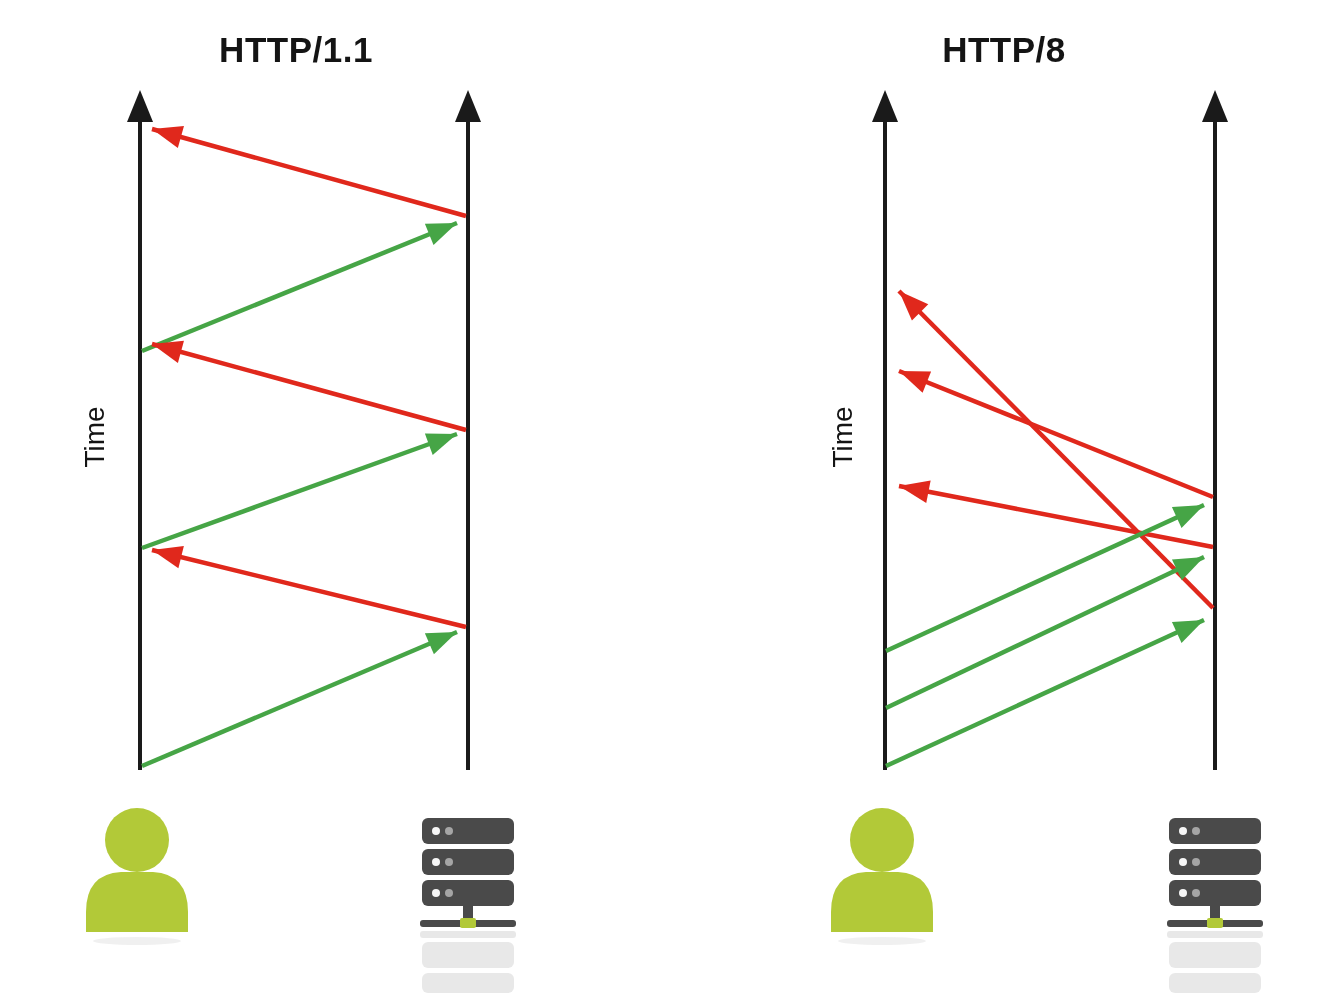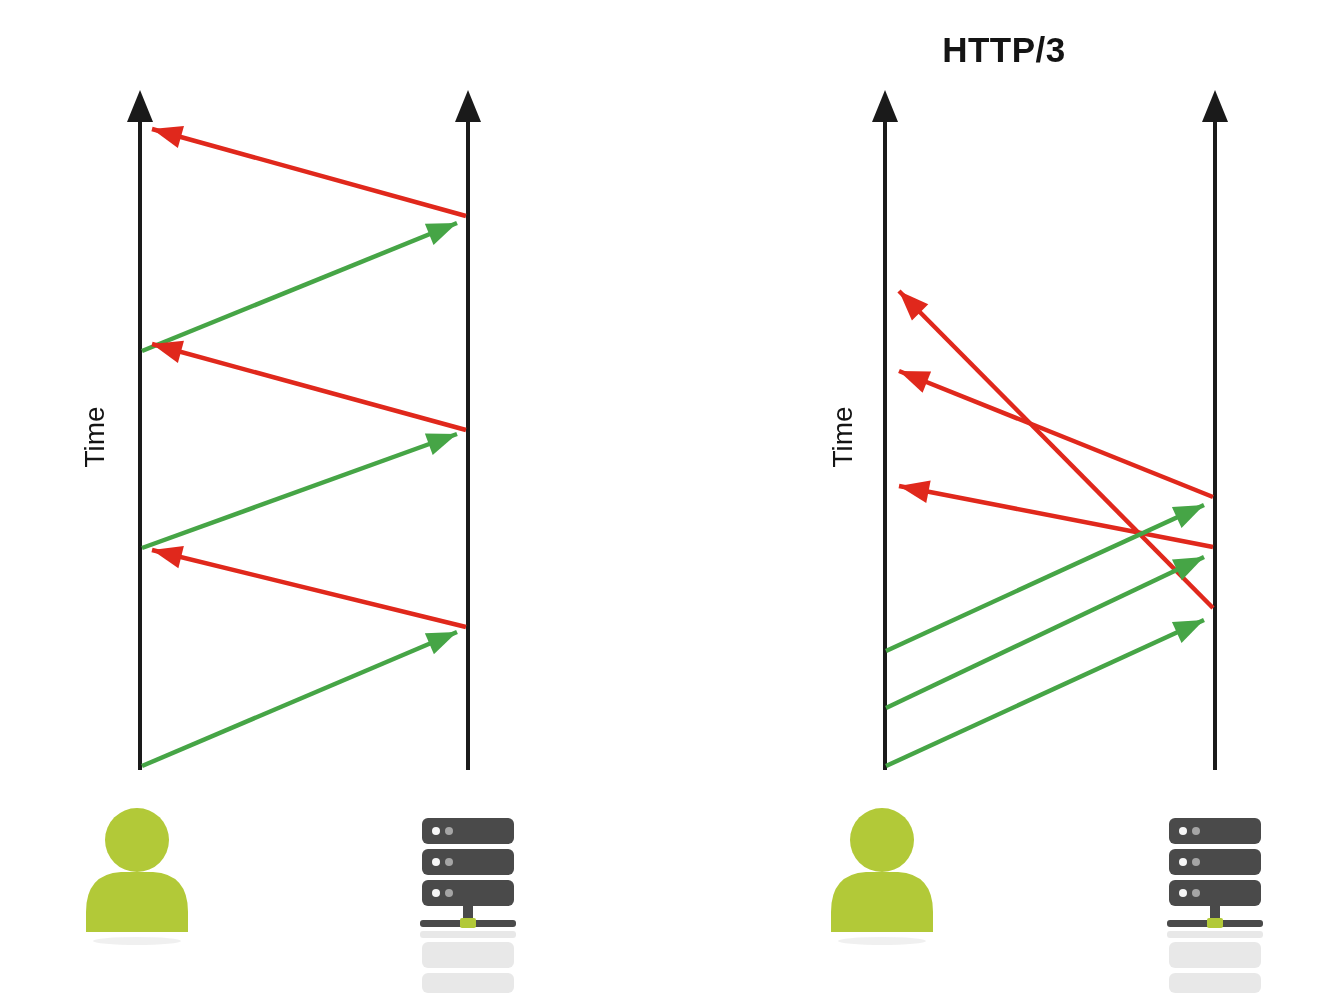--- a/index.html
+++ b/index.html
@@ -40,21 +40,22 @@
   svg.diagram {
     position: absolute;
     left: 0;
     top: 0;
   }
 </style>
 </head>
 <body>
 
 <div class="stage">
-  <div class="panel-title t2">HTTP/3</div>
+  <div class="panel-title t1">HTTP/1.1</div>
+  <div class="panel-title t2">HTTP/8</div>
   <div class="time-label tl1">Time</div>
   <div class="time-label tl2">Time</div>
   <svg class="diagram" id="diagram-svg" width="1336" height="994" viewBox="0 0 1336 994">
       <g>
         <line x1="140" y1="770" x2="140" y2="114" stroke="#1a1a1a" stroke-width="4"></line>
         <polygon points="140,90 153,122 127,122" fill="#1a1a1a"></polygon>
         <line x1="468" y1="770" x2="468" y2="114" stroke="#1a1a1a" stroke-width="4"></line>
         <polygon points="468,90 481,122 455,122" fill="#1a1a1a"></polygon>
         <line x1="466" y1="216" x2="152" y2="129" stroke="#e0281c" stroke-width="4.5"></line>
         <polygon points="152,129 183.98142979659303,125.92784307601463 177.84018503645842,148.09279542868435" fill="#e0281c"></polygon>

